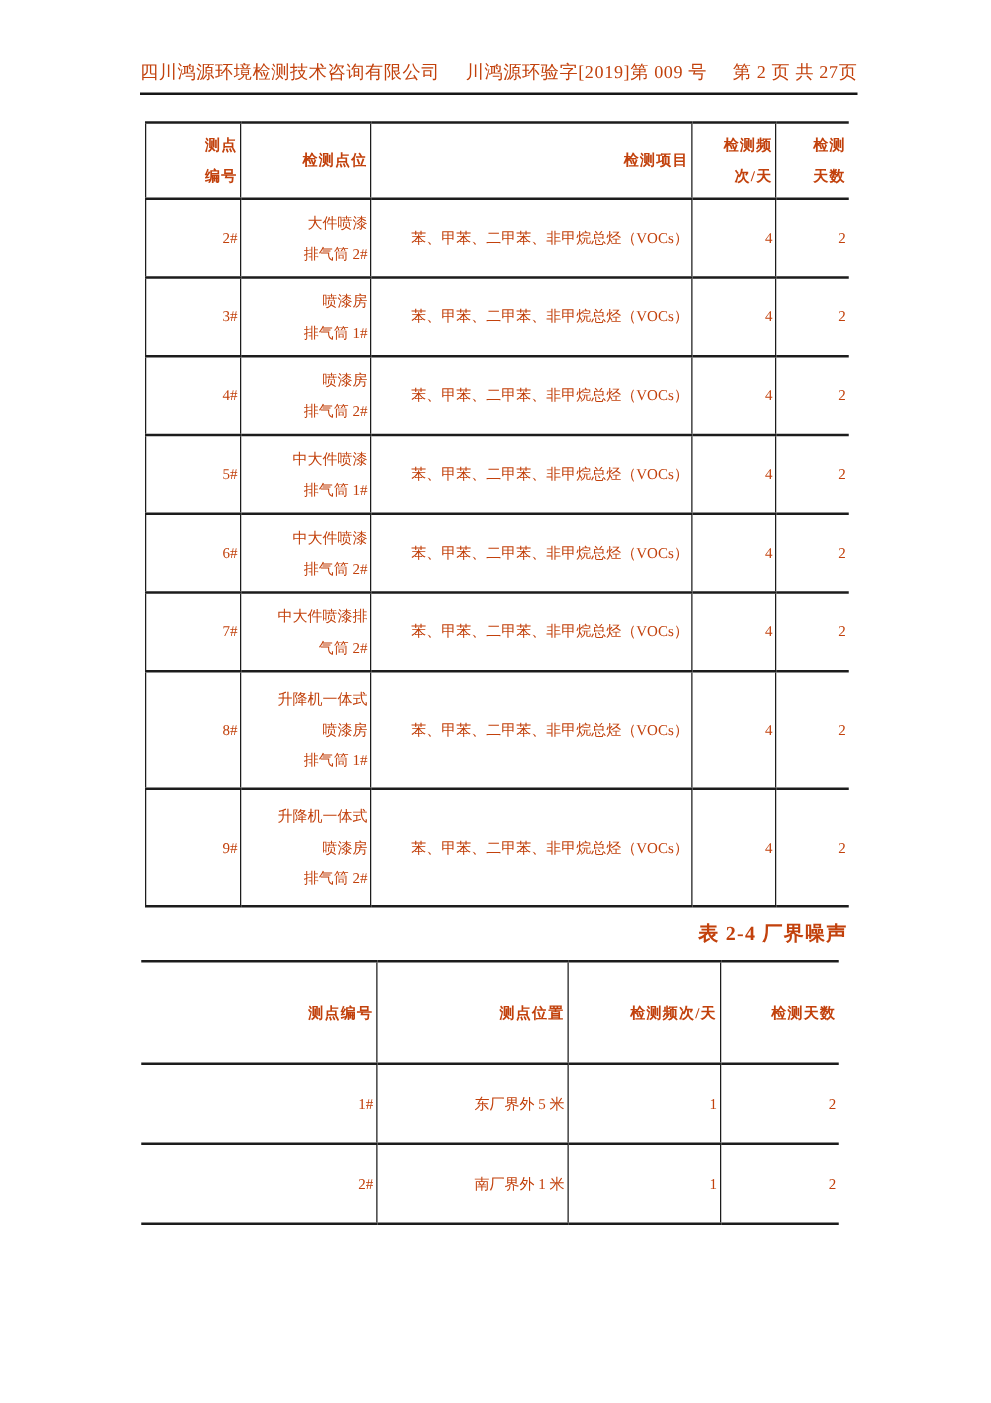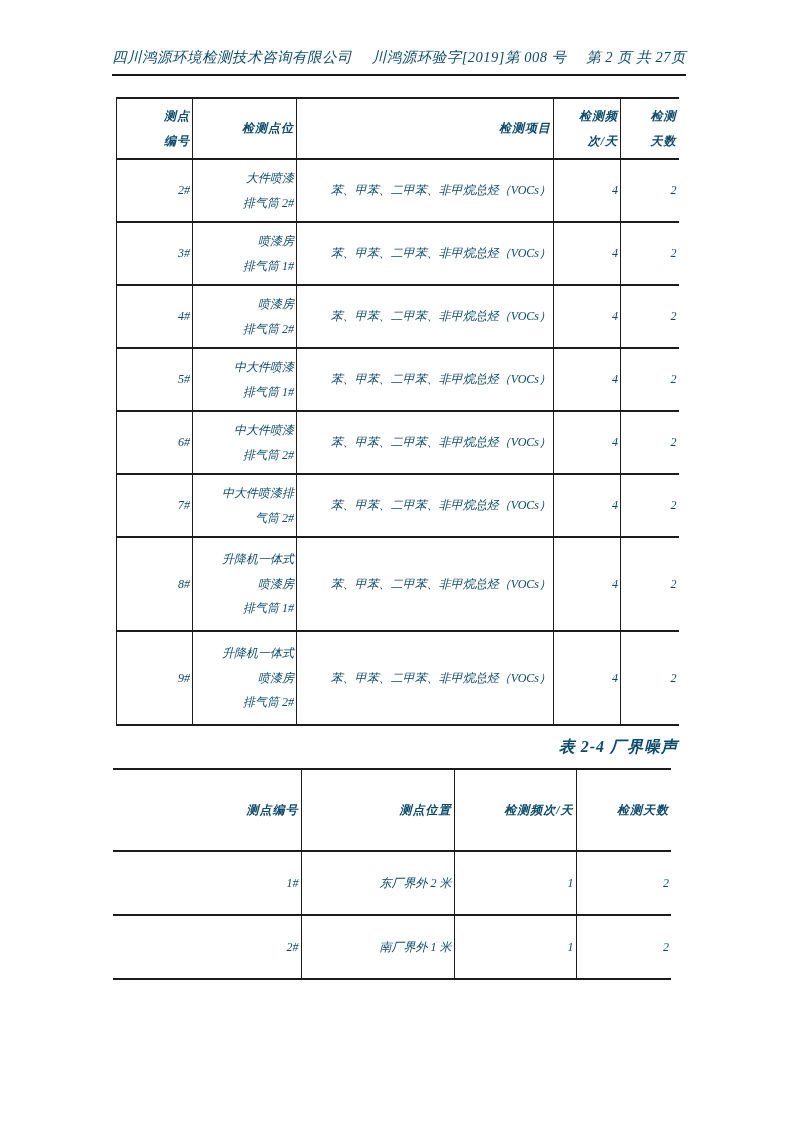--- a/index.html
+++ b/index.html
@@ -4,23 +4,22 @@
 <style>
   * { margin: 0; padding: 0; box-sizing: border-box; }
   html, body { background: #e8e8e8; }
   .page {
     position: relative;
     width: 793px;
     height: 1122px;
     margin: 0 auto;
     background: #ffffff;
     font-family: "Liberation Serif", "DejaVu Serif", serif;
-    color: #0c4a6e;
+    color: #c2410c;
     overflow: hidden;
-    font-style: italic;
   }
   
   .page-header {
     position: absolute;
     left: 112px;
     right: 107px;
     top: 48px;
     display: flex;
     justify-content: space-between;
     align-items: baseline;
@@ -82,21 +81,21 @@
     letter-spacing: 1px;
   }
 </style>
 </head>
 <body>
 
 <div class="page">
 
   <div class="page-header">
     <span>四川鸿源环境检测技术咨询有限公司</span>
-    <span>川鸿源环验字[2019]第 008 号</span>
+    <span>川鸿源环验字[2019]第 009 号</span>
     <span>第 2 页 共 27页</span>
   </div>
 
   <table class="t1">
     <colgroup>
       <col style="width:76px">
         <col style="width:104px">
         <col style="width:257px">
         <col style="width:67px">
         <col style="width:58px">
@@ -196,21 +195,21 @@
       <tr class="hrow">
         <th>测点编号</th>
         <th>测点位置</th>
         <th>检测频次/天</th>
         <th>检测天数</th>
       </tr>
     </thead>
     <tbody>
       <tr class="drow">
         <td>1#</td>
-        <td>东厂界外 2 米</td>
+        <td>东厂界外 5 米</td>
         <td>1</td>
         <td>2</td>
       </tr>
       <tr class="drow">
         <td>2#</td>
         <td>南厂界外 1 米</td>
         <td>1</td>
         <td>2</td>
       </tr>
     </tbody>

